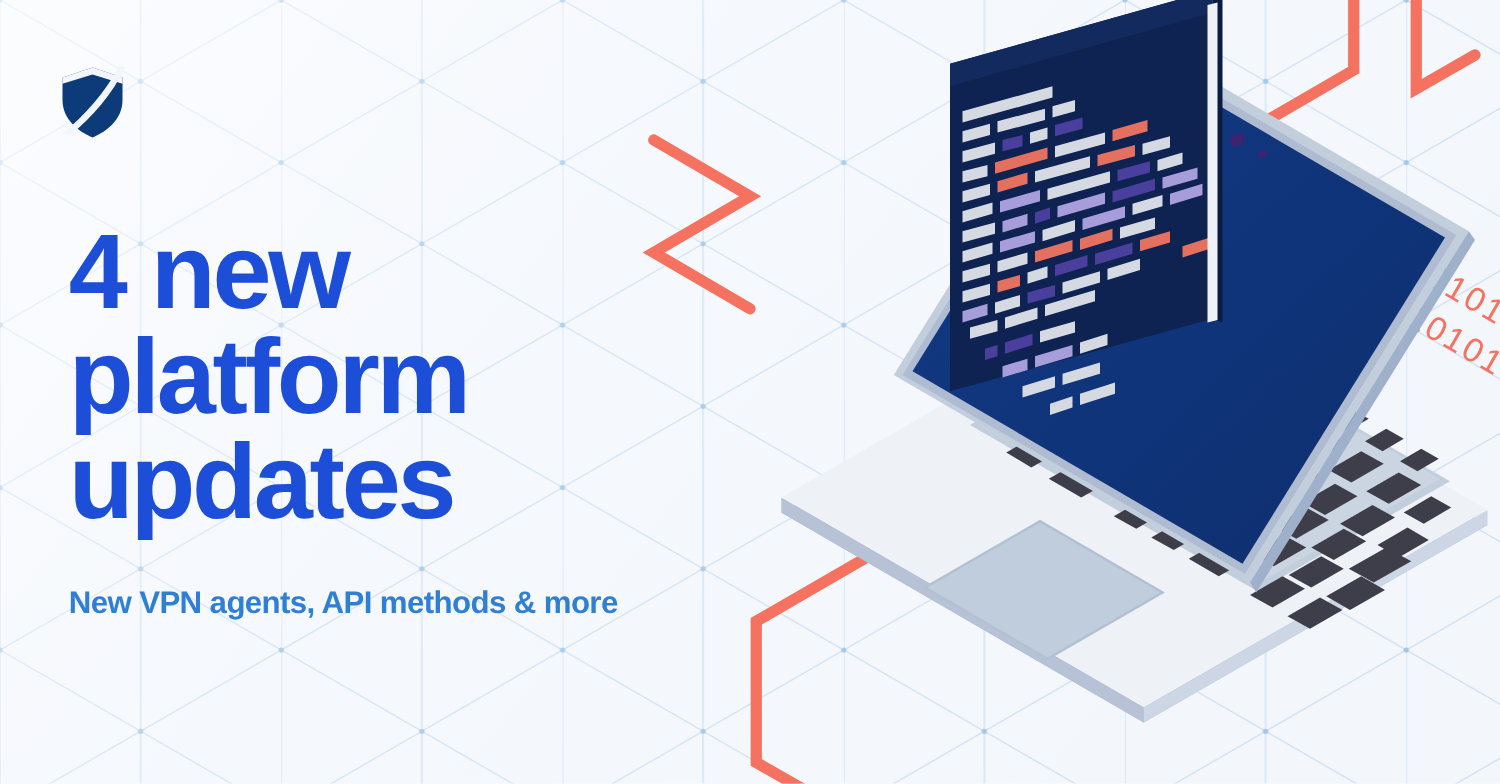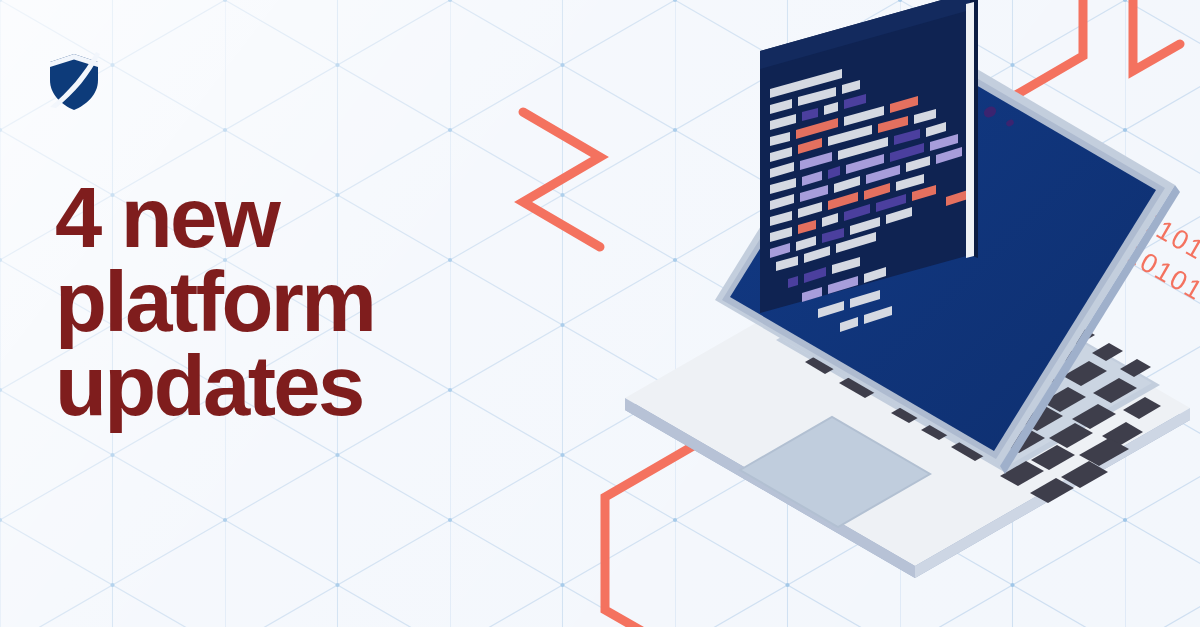--- a/index.html
+++ b/index.html
@@ -82,21 +82,21 @@
     z-index: 6;
     width: 560px;
   }
   .headline {
     margin: 0;
     font-family: "Liberation Sans", sans-serif;
     font-size: 85px;
     font-weight: 700;
     line-height: 0.99;
     letter-spacing: -2.6px;
-    color: #7f1d1d;
+    color: #1d4ed8;
     white-space: pre-line;
   }
   .subtitle {
     margin: 0;
     padding-top: 40px;
     font-family: "Liberation Sans", sans-serif;
     font-size: 25px;
     font-weight: 700;
     letter-spacing: -0.5px;
     color: #2f7fd4;
@@ -189,20 +189,21 @@
 
     <path d="M2 12 L26 4 L50 12 L50 17 L26 9.5 L2 17 Z" fill="#f2f6fc"></path>
 
     <path d="M48 2 C36 24 20 42 2 57 L8 58 C26 44 42 25 52 4 Z" fill="#f2f6fc"></path>
   </svg>
 
   <div class="text-block">
     <h1 class="headline">4 new
 platform
 updates</h1>
+    <p class="subtitle">New VPN agents, API methods &amp; more</p>
   </div>
 
   <svg class="illustration" viewBox="0 0 600 627" width="600" height="627">
     <defs>
       <clipPath id="codeClip">
         <path d="M183 38 L383 -10 L383 235 L183 284 Z"></path>
       </clipPath>
       <linearGradient id="scrGrad" x1="0" y1="0" x2="1" y2="1">
         <stop offset="0%" stop-color="#123a86"></stop>
         <stop offset="100%" stop-color="#0e2f6f"></stop>

